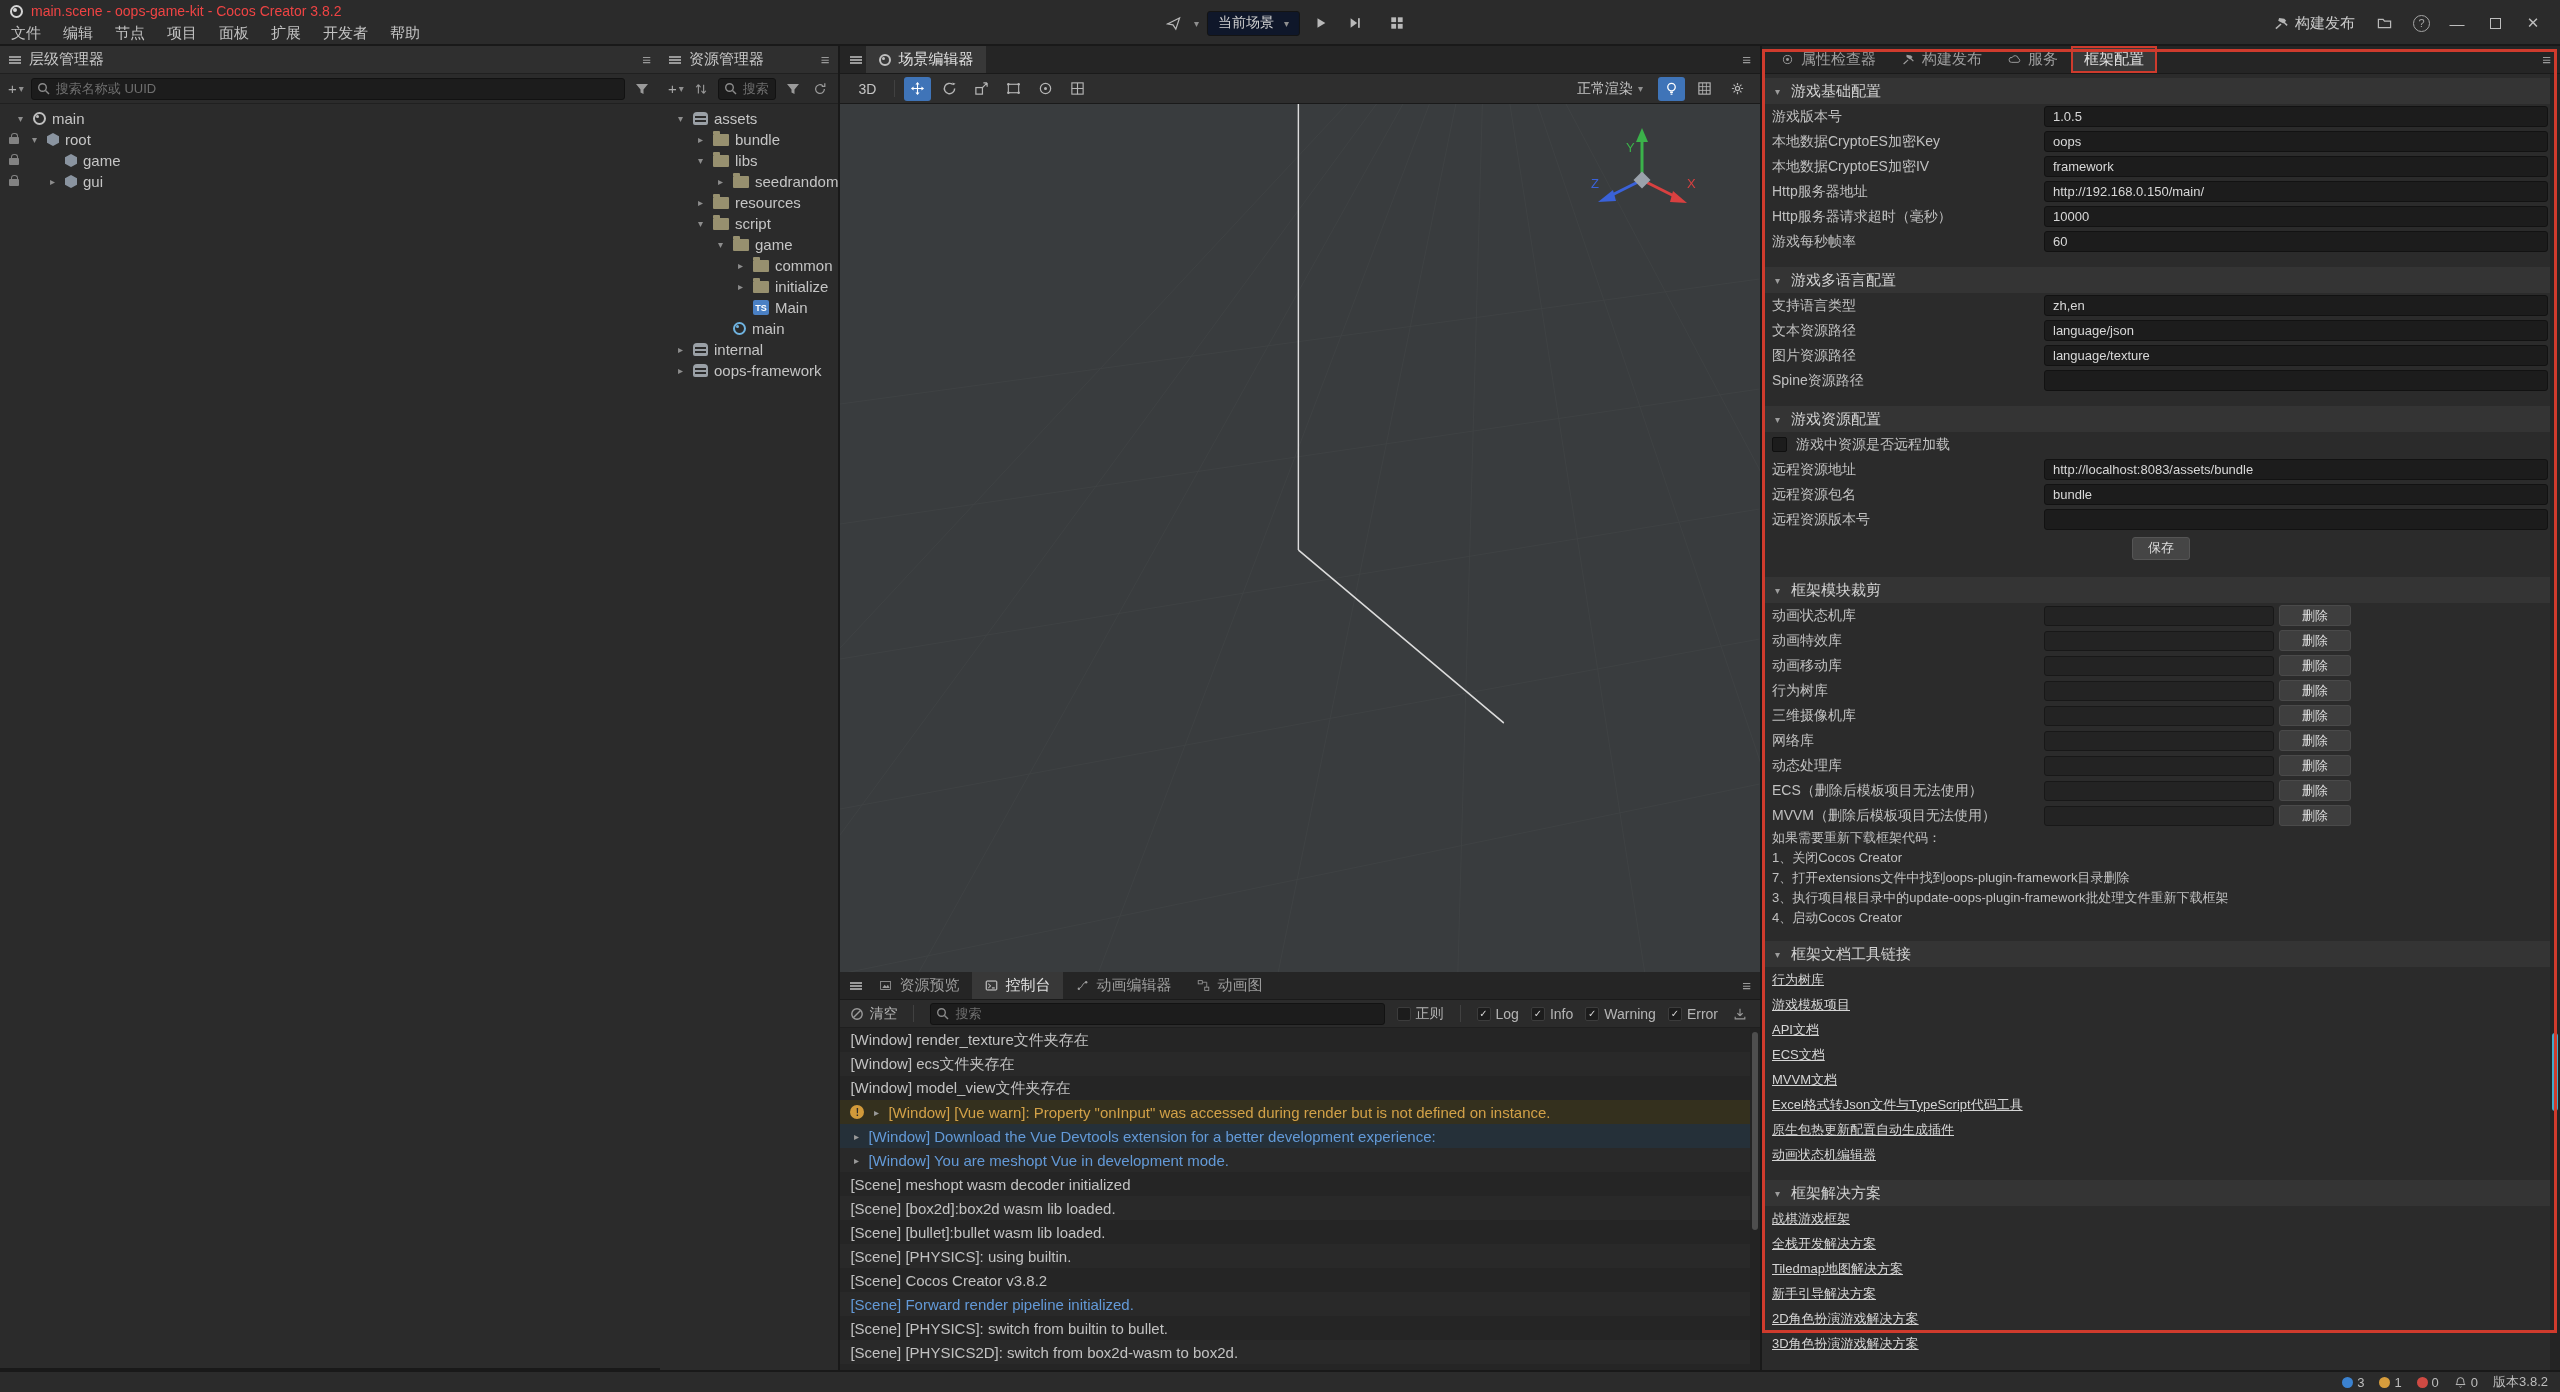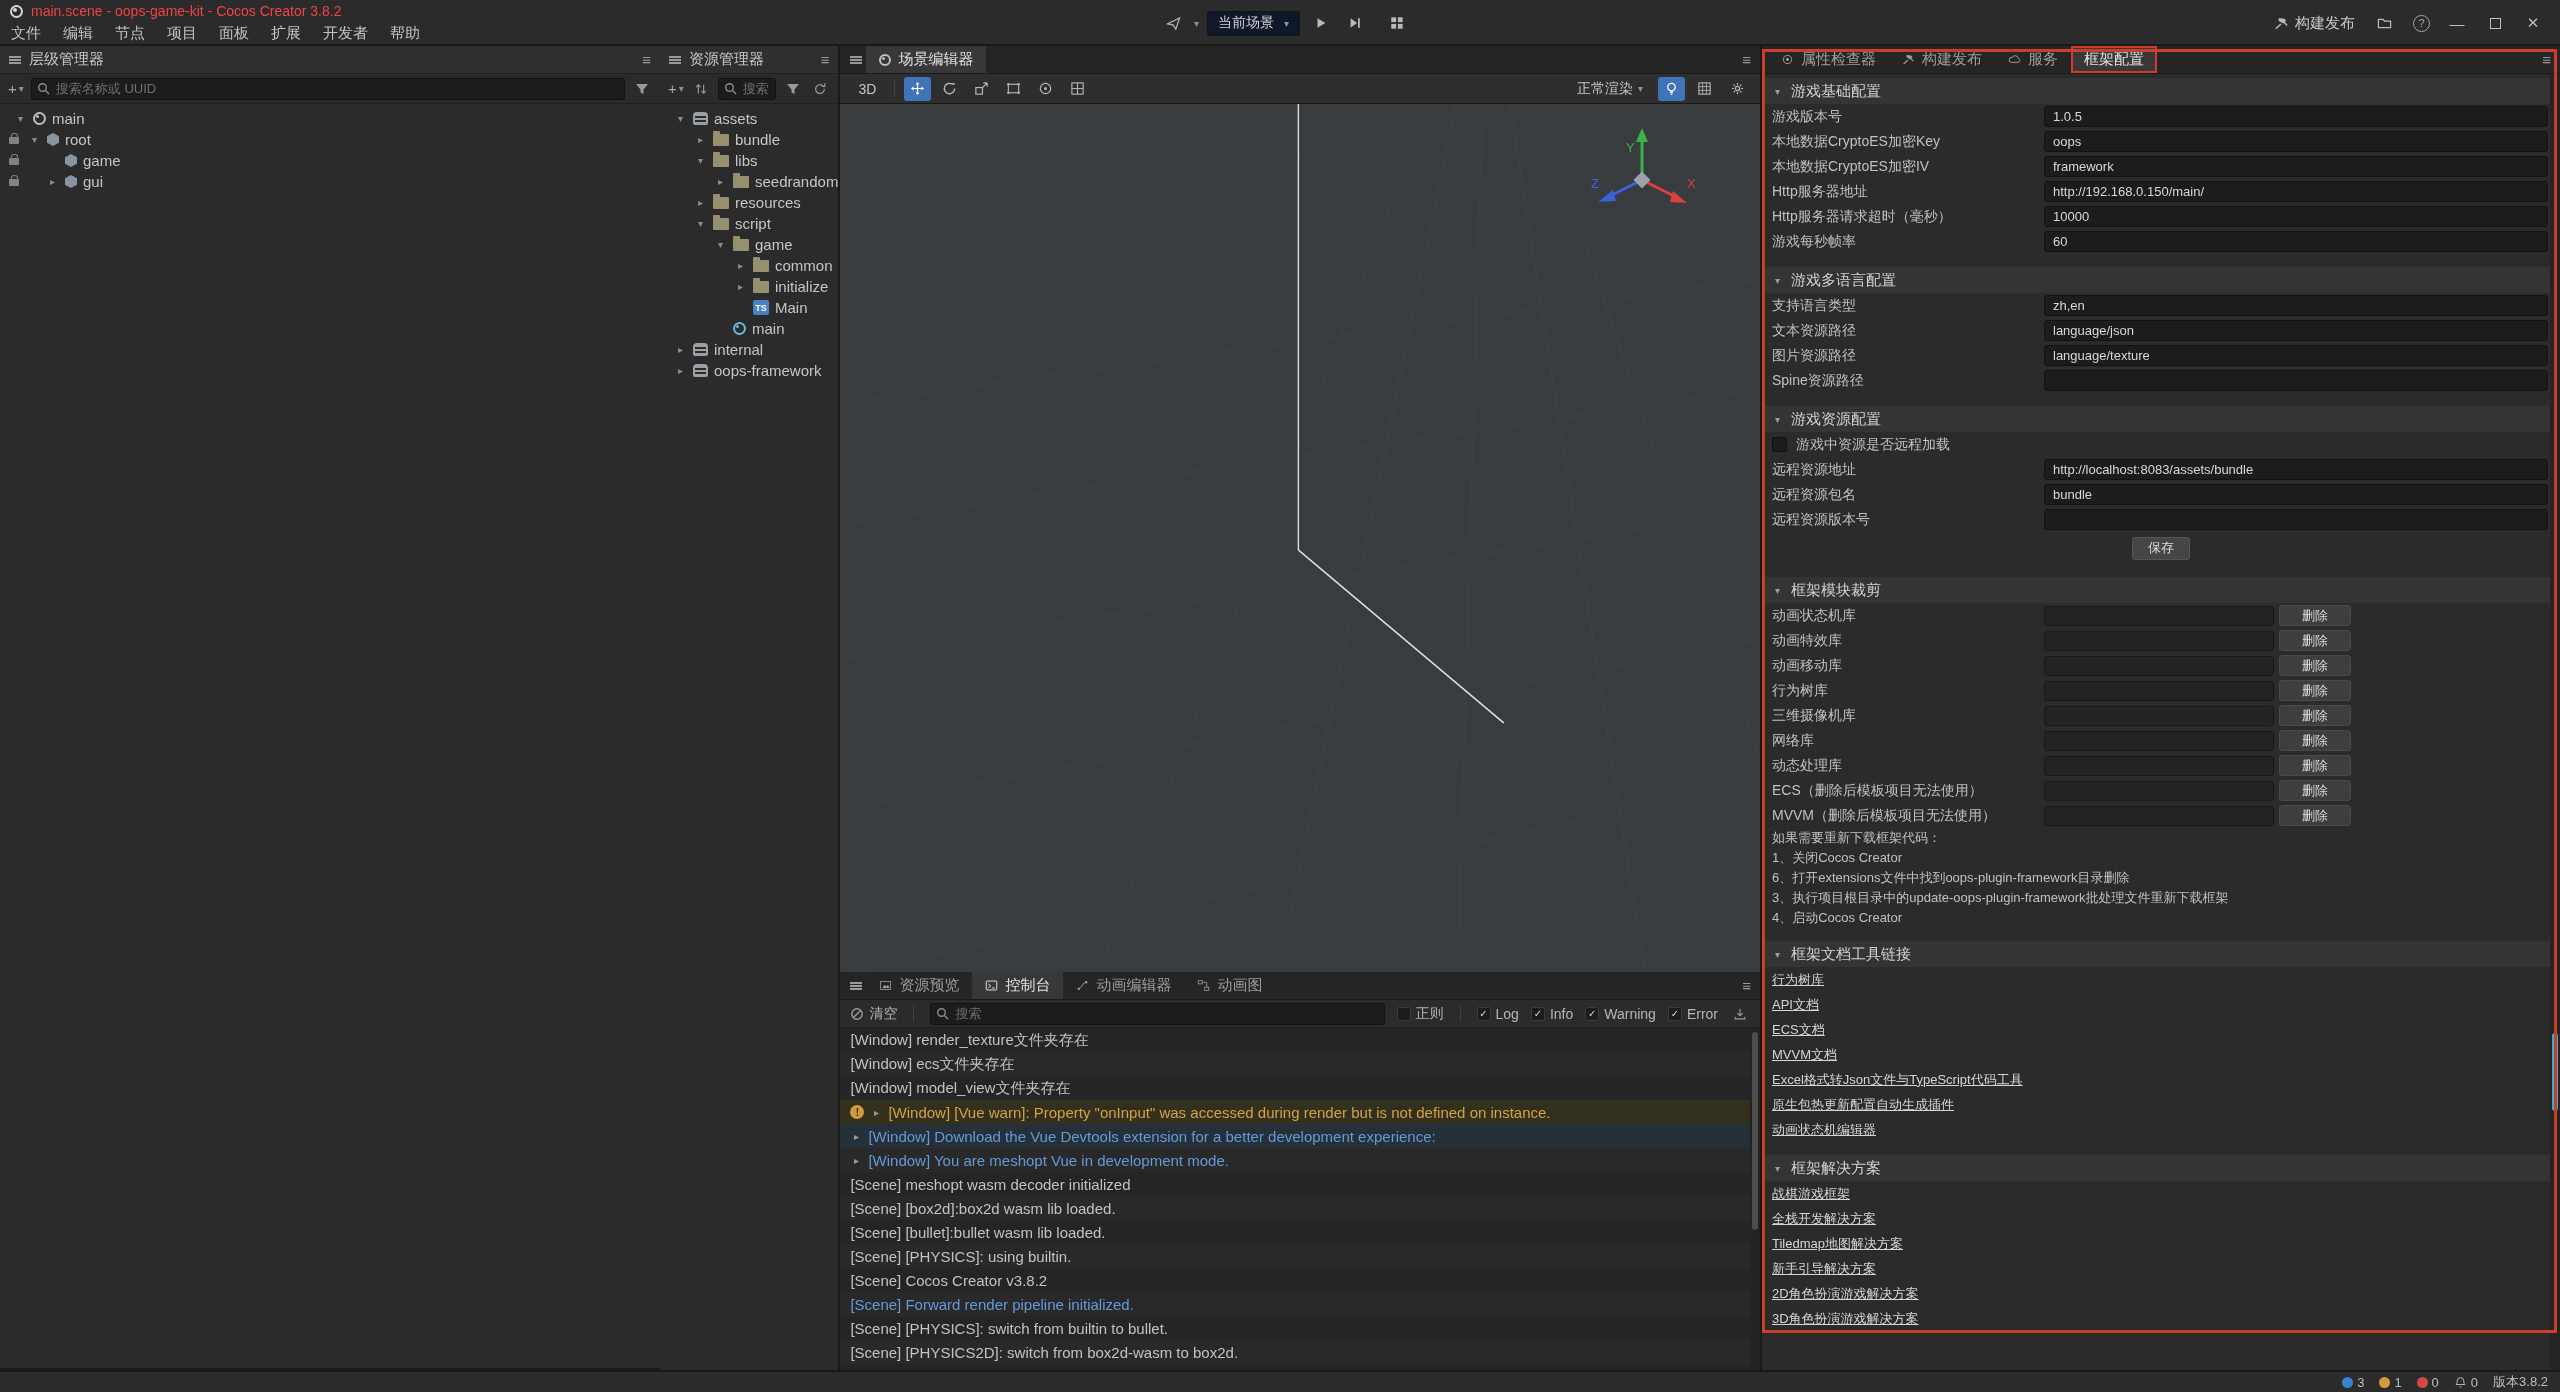--- a/index.html
+++ b/index.html
@@ -775,32 +775,35 @@
             <span class="mod-track"></span>
             <button class="btn mod-del">删除</button>
           </div>
           <div class="mod-row">
             <span class="form-label">MVVM（删除后模板项目无法使用）</span>
             <span class="mod-track"></span>
             <button class="btn mod-del">删除</button>
           </div>
           <div class="note-line">如果需要重新下载框架代码：</div>
           <div class="note-line">1、关闭Cocos Creator</div>
-          <div class="note-line">6、打开extensions文件中找到oops-plugin-framework目录删除</div>
+          <div class="note-line">7、打开extensions文件中找到oops-plugin-framework目录删除</div>
           <div class="note-line">3、执行项目根目录中的update-oops-plugin-framework批处理文件重新下载框架</div>
           <div class="note-line">4、启动Cocos Creator</div>
         </div>
 
         <div class="sect">
           <div class="sect-header">
             <span class="chev">▾</span>
             <span>框架文档工具链接</span>
           </div>
           <div class="link-row">
               <a class="link">行为树库</a>
+            </div>
+          <div class="link-row">
+              <a class="link">游戏模板项目</a>
             </div>
           <div class="link-row">
               <a class="link">API文档</a>
             </div>
           <div class="link-row">
               <a class="link">ECS文档</a>
             </div>
           <div class="link-row">
               <a class="link">MVVM文档</a>
             </div>

